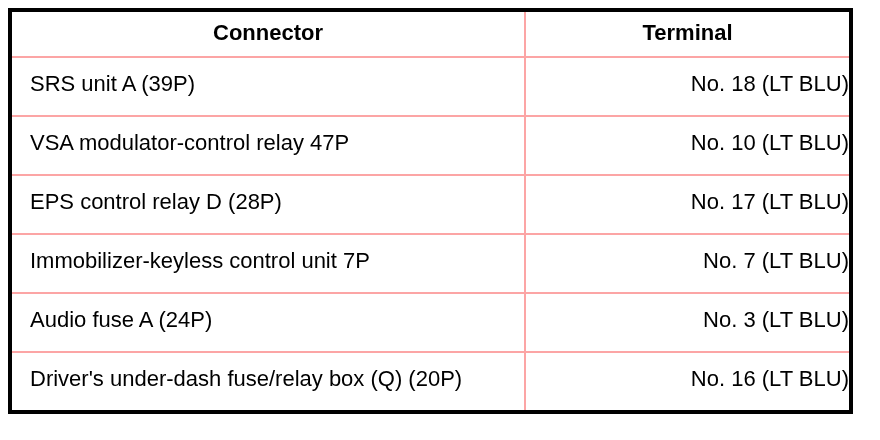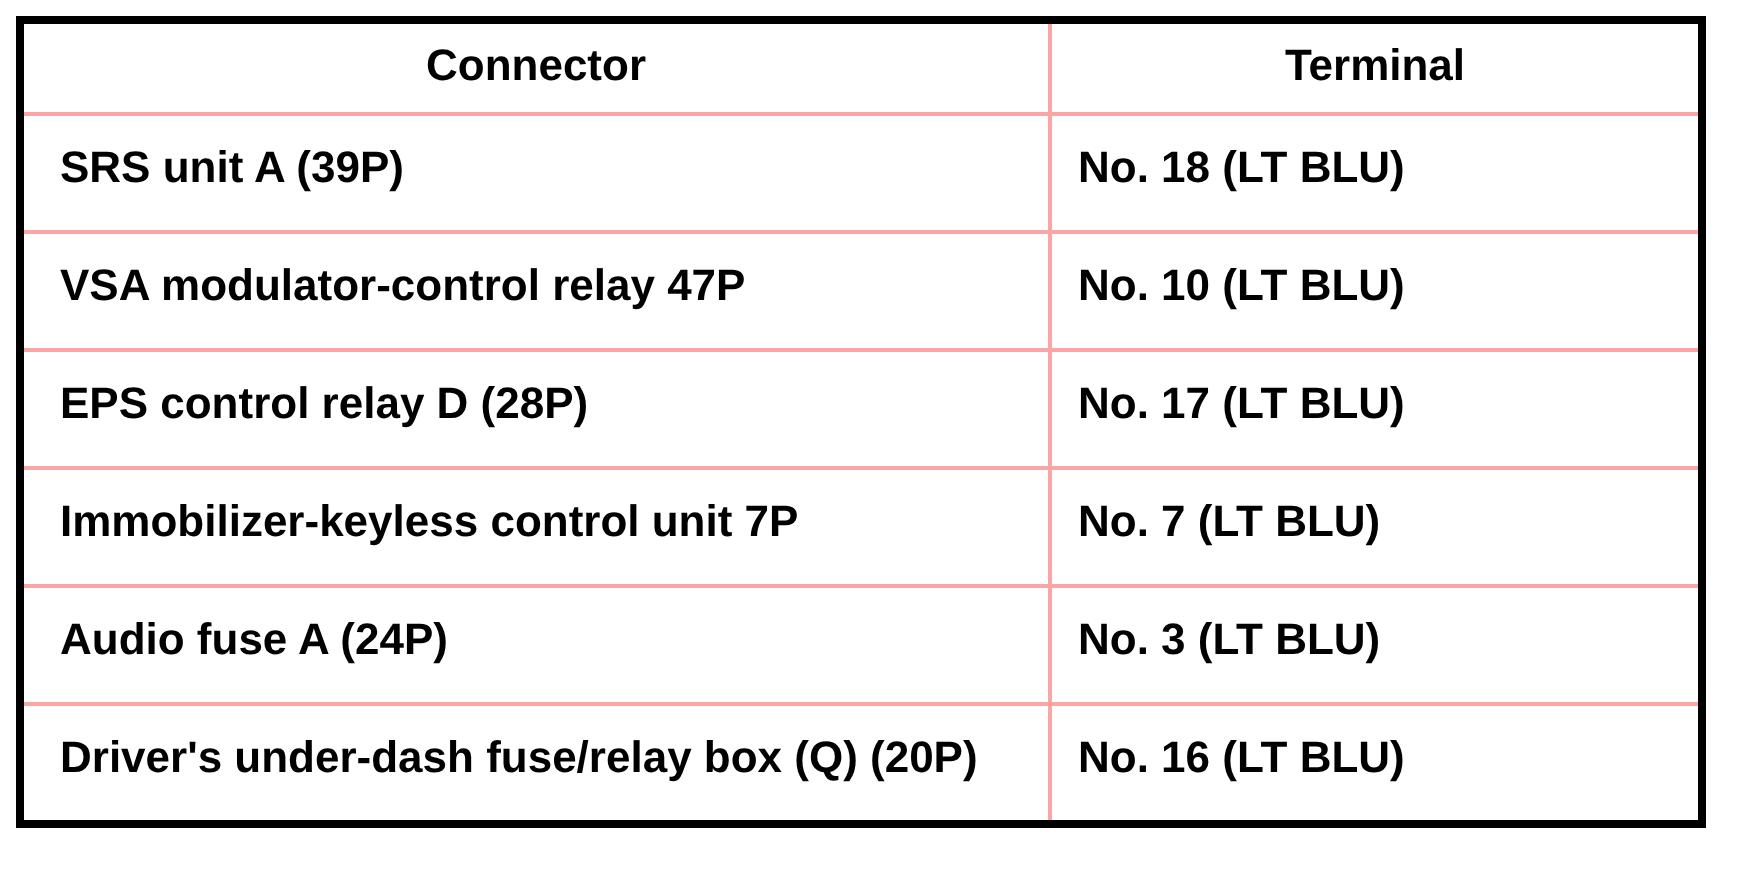--- a/index.html
+++ b/index.html
@@ -40,27 +40,28 @@
     height: 42px;
     font-size: 22px;
     font-weight: bold;
     text-align: center;
     vertical-align: middle;
     padding: 0 0 2px 0;
   }
   table.wire-table td {
     height: 51px;
     font-size: 22px;
-    font-weight: bold;
+    font-weight: normal;
     text-align: left;
     vertical-align: middle;
     padding: 0 0 6px 18px;
   }
   table.wire-table td.terminal {
     padding-left: 13px;
+    text-align: right;
   }
 </style>
 </head>
 <body>
 
 <div class="canvas">
   <table class="wire-table">
     <colgroup>
       <col class="col-connector">
       <col class="col-terminal">

